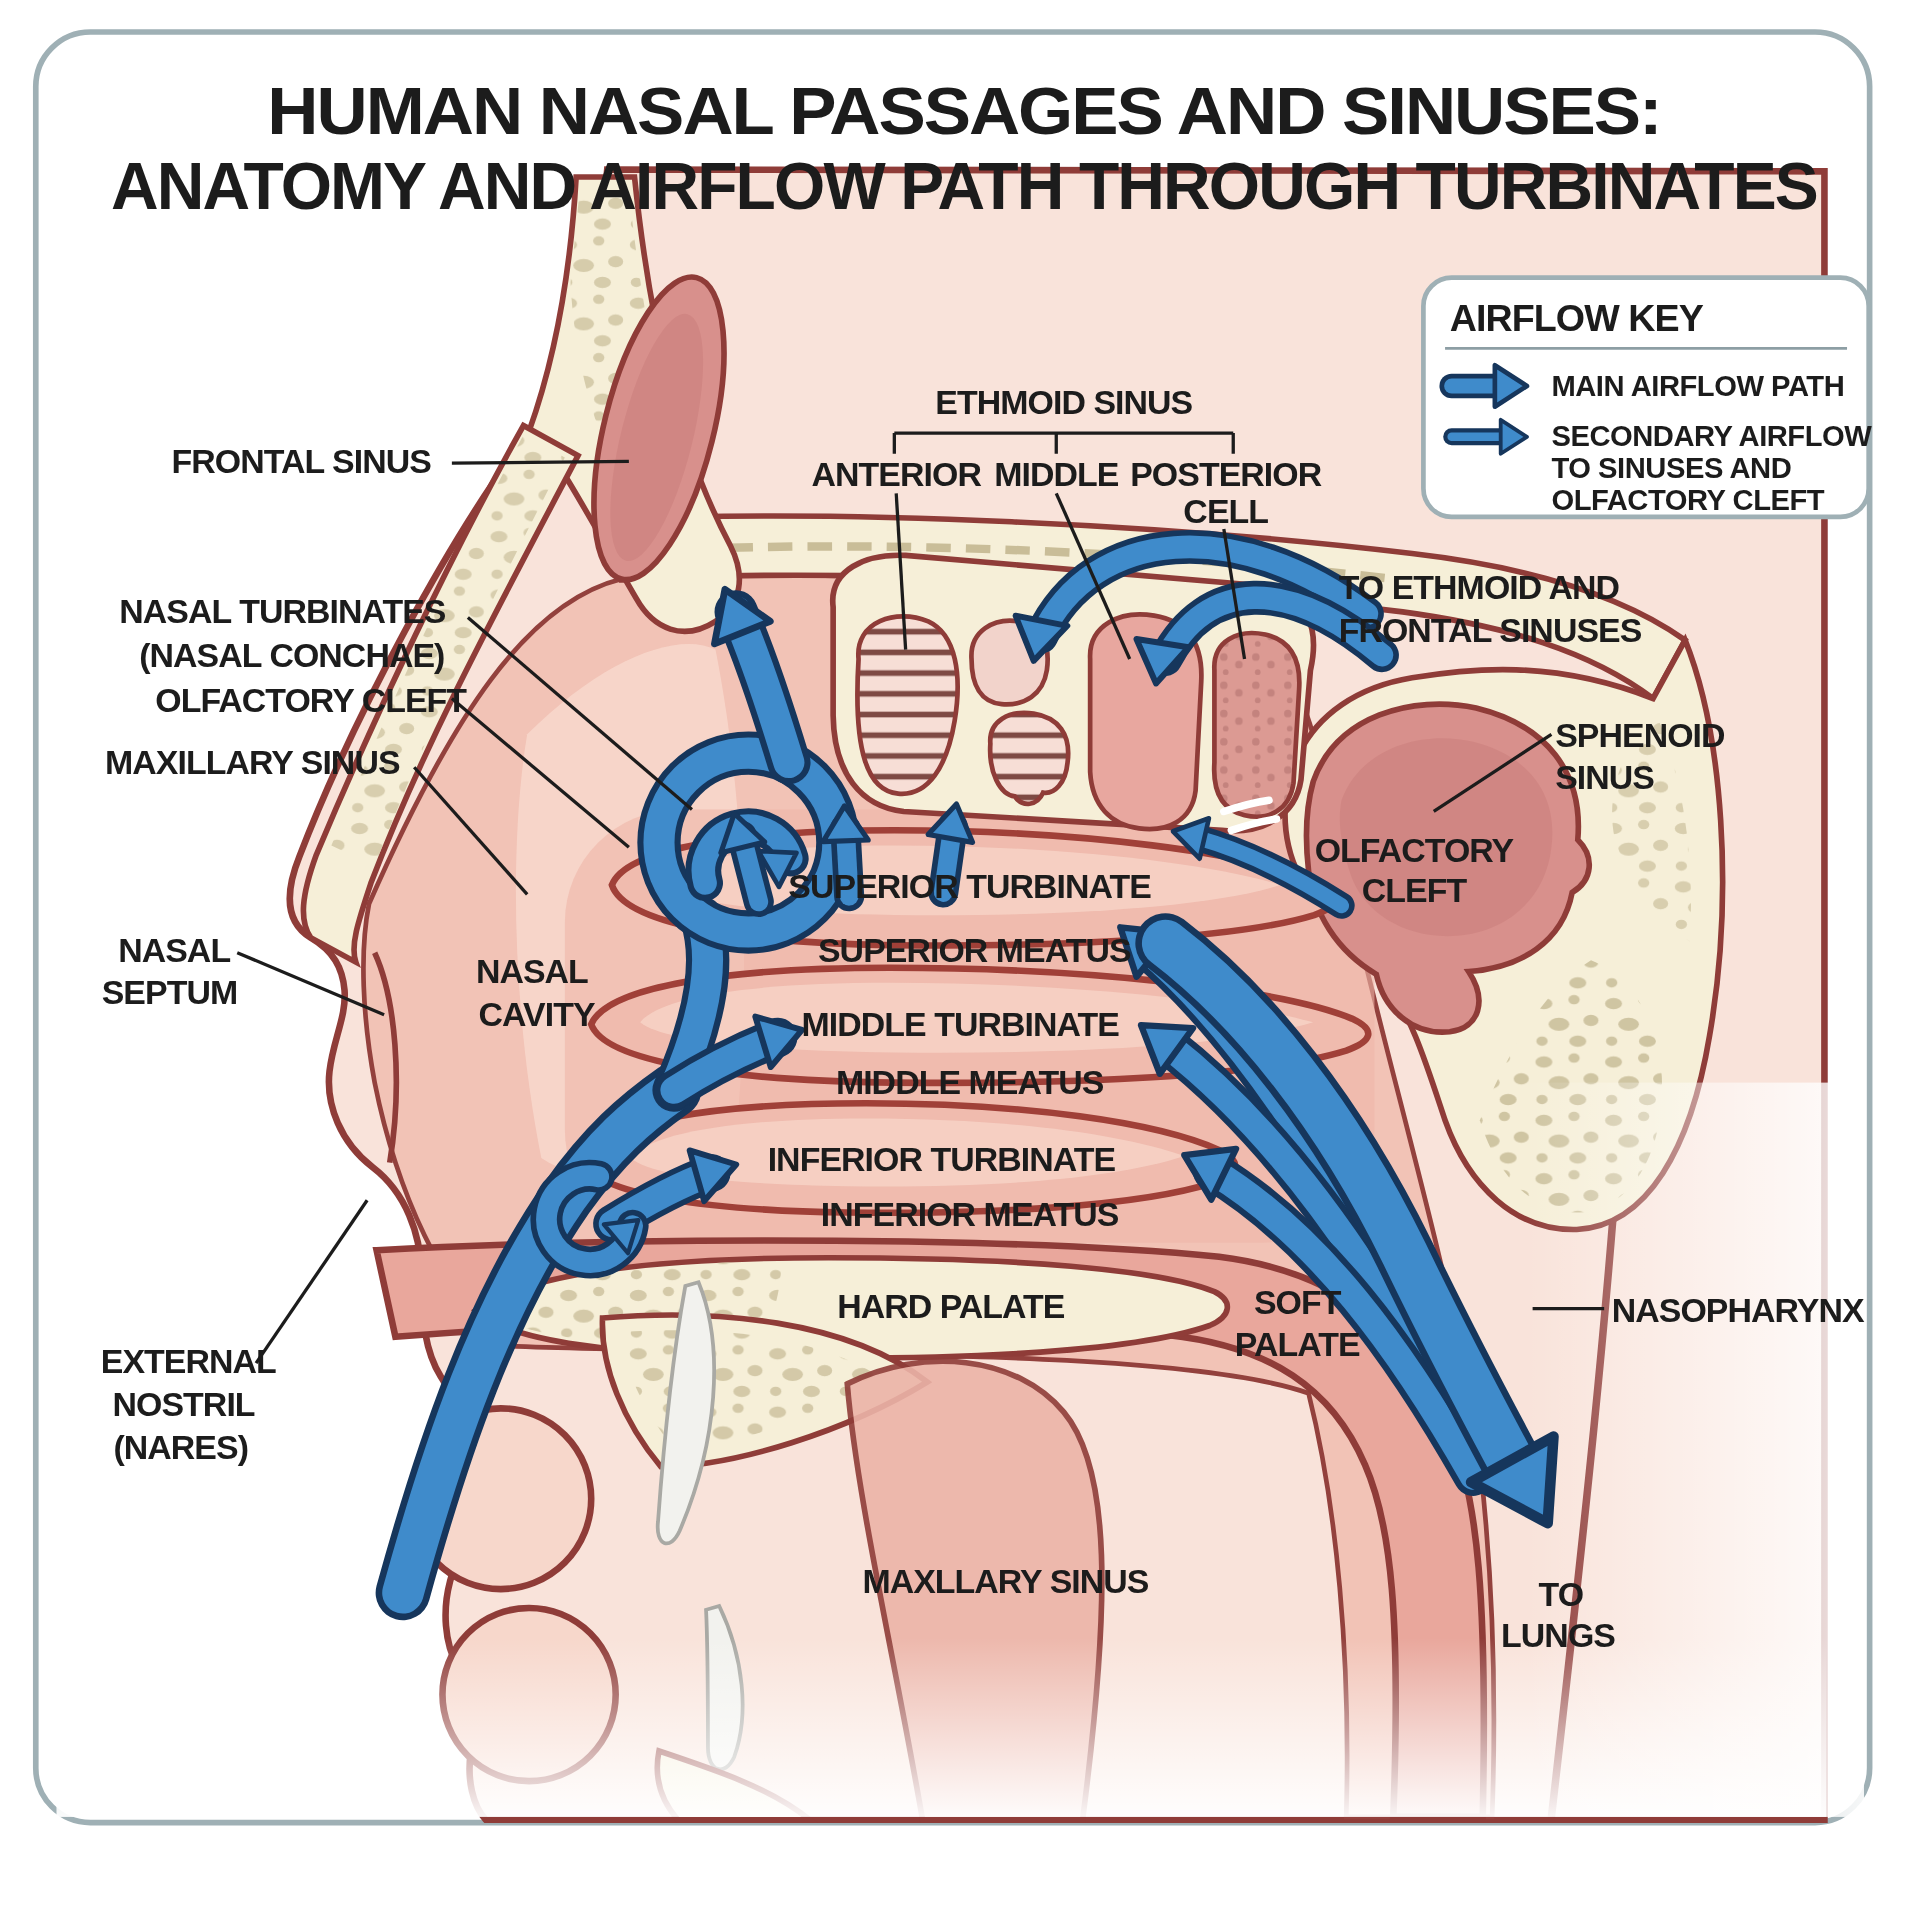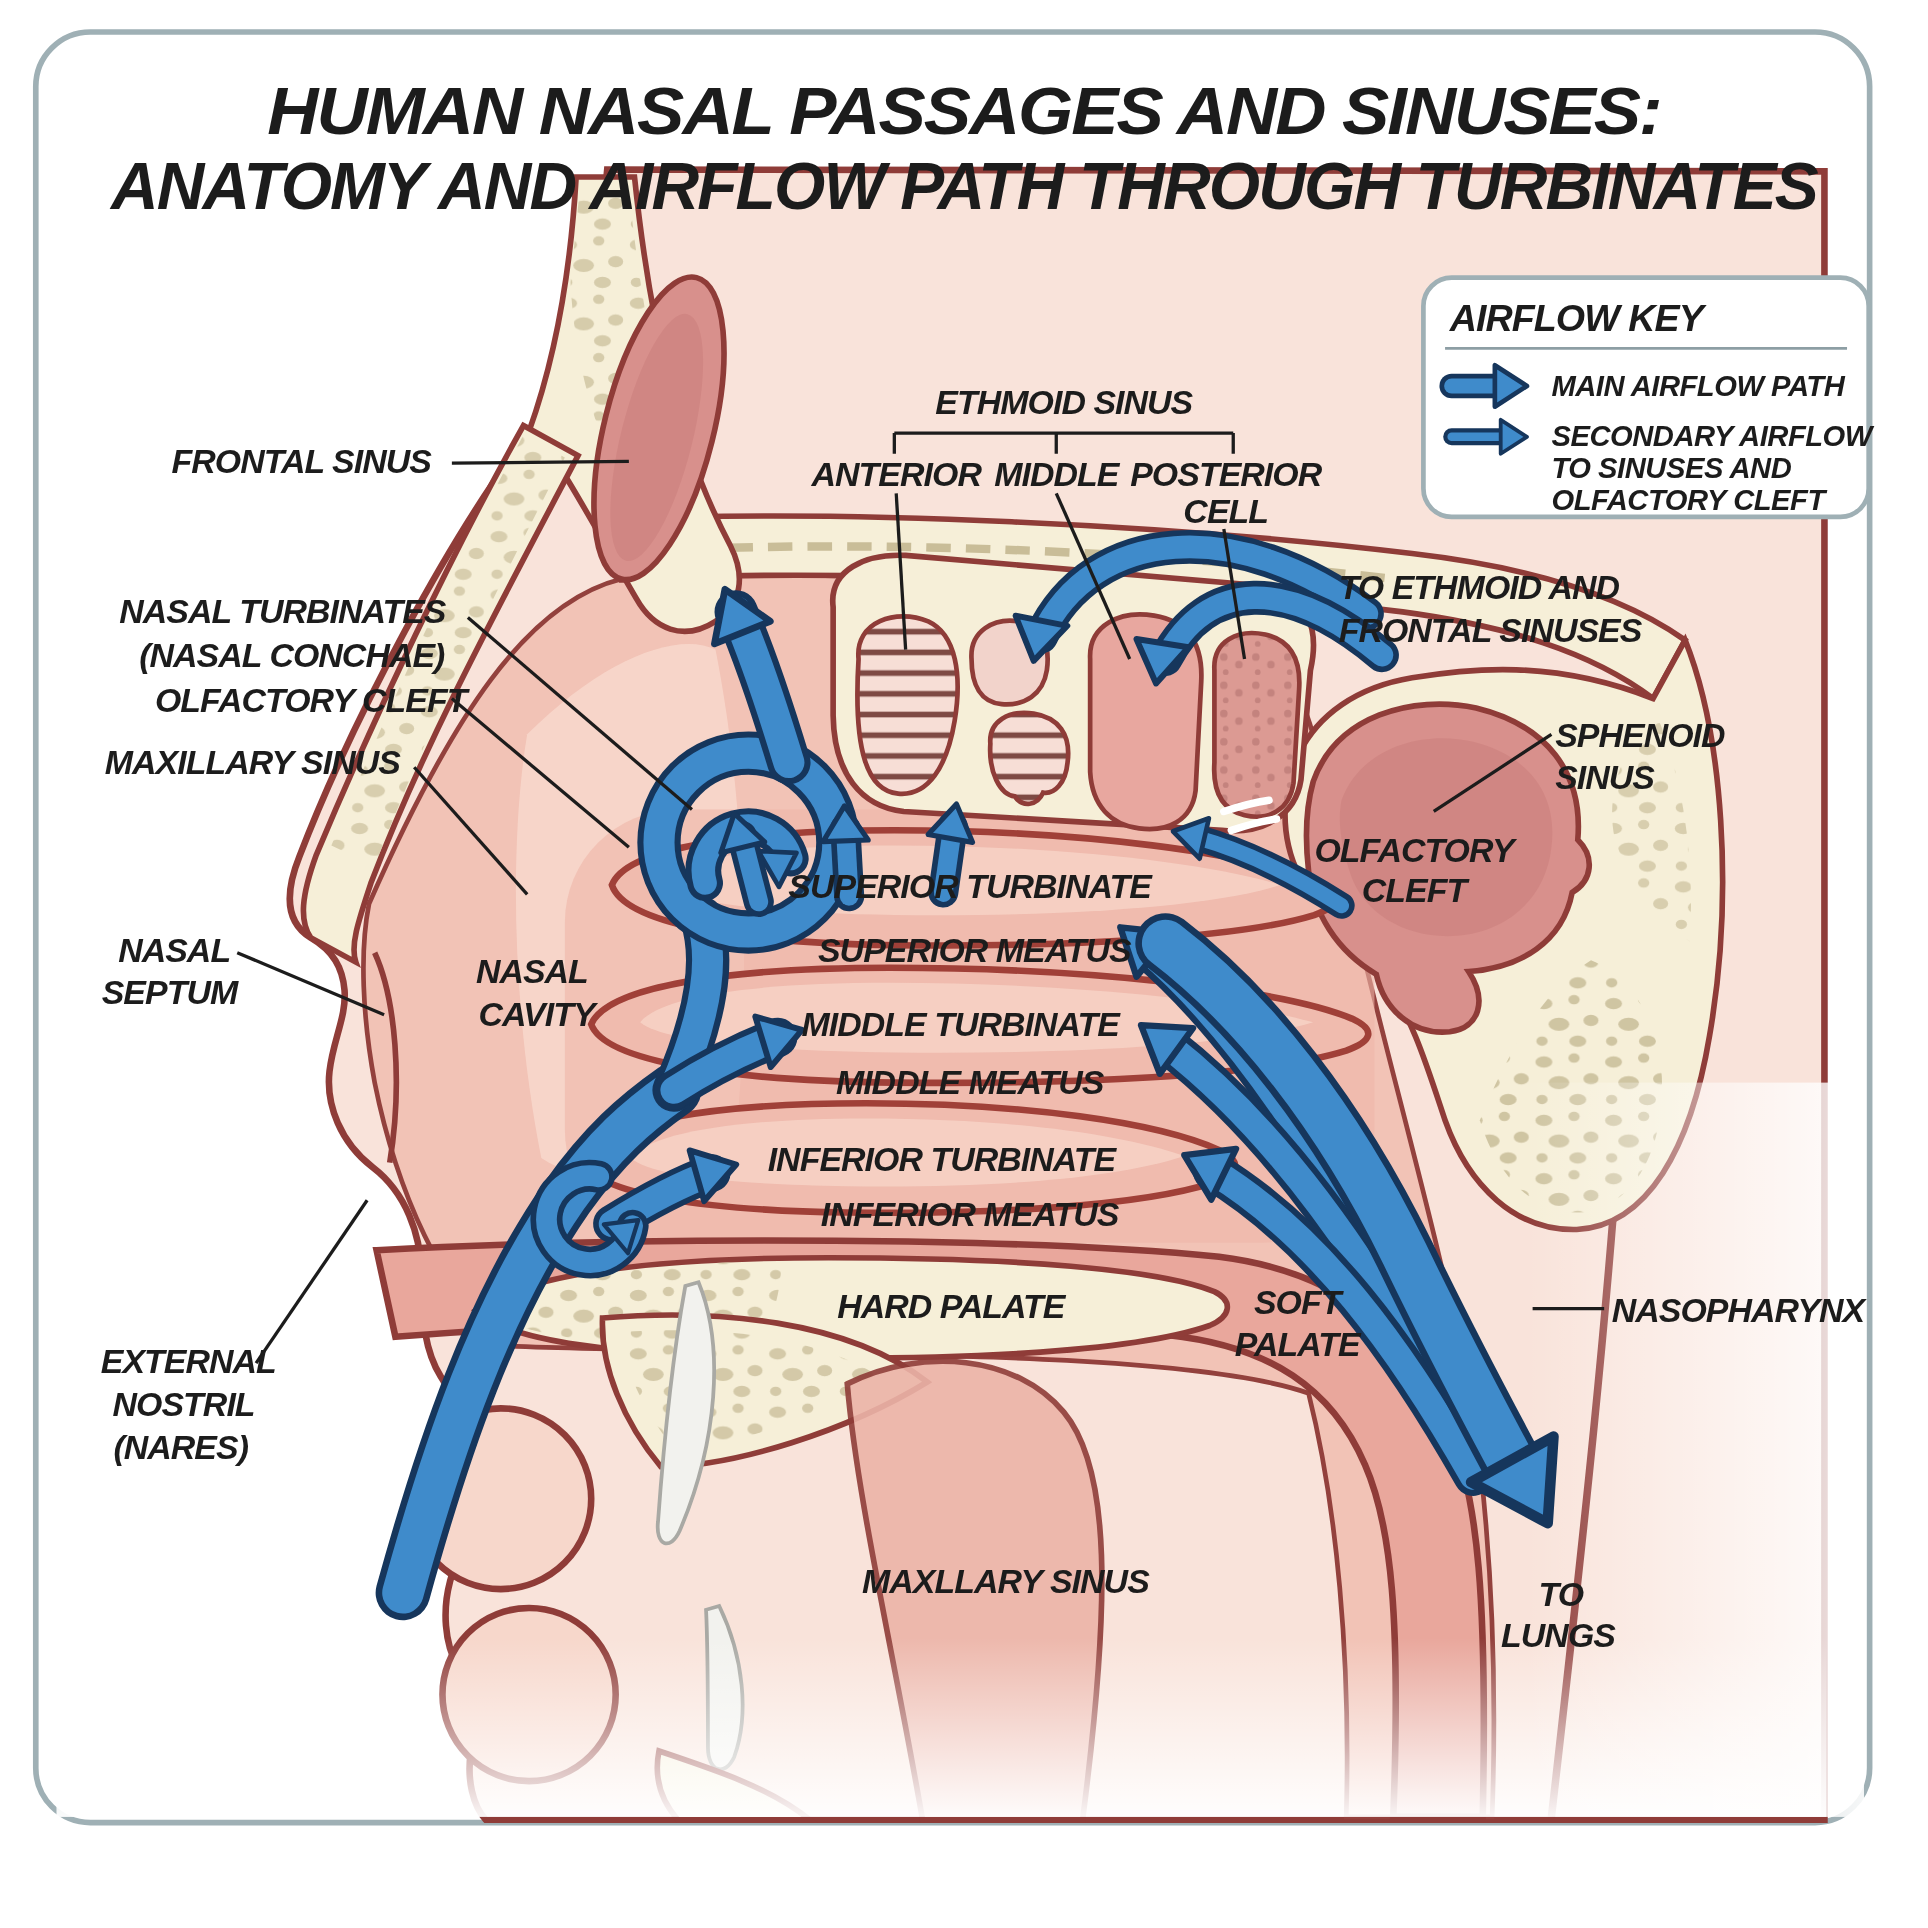--- a/index.html
+++ b/index.html
@@ -1,16 +1,16 @@
 <!DOCTYPE html>
 <html style="font-size:15px"><head>
 <meta charset="utf-8">
 <style>
   html,body{margin:0;padding:0;background:#ffffff;}
-  .stage{width:1556px;height:1928px;position:relative;background:#ffffff;font-family:"Liberation Sans",sans-serif;font-style:italic;}
+  .stage{width:1556px;height:1928px;position:relative;background:#ffffff;font-family:"Liberation Sans",sans-serif;}
   svg{position:absolute;left:0;top:0;}
   text{fill:#1c1c1c;font-family:"Liberation Sans",sans-serif;font-weight:700;}
   .ttl{font-size:70px;letter-spacing:-2px;}
   .lbl{font-size:36px;letter-spacing:-1px;}
   .keyt{font-size:40px;letter-spacing:-1px;}
   .keyl{font-size:31px;letter-spacing:-0.5px;}
   .lead{stroke:#1c1c1c;stroke-width:3.5;fill:none;}
   .bone{fill:#f6efd8;stroke:#8f3c38;stroke-width:6;}
   .au{stroke:#16365c;fill:none;stroke-linecap:round;}
   .ao{stroke:#3f8bcb;fill:none;stroke-linecap:round;}

